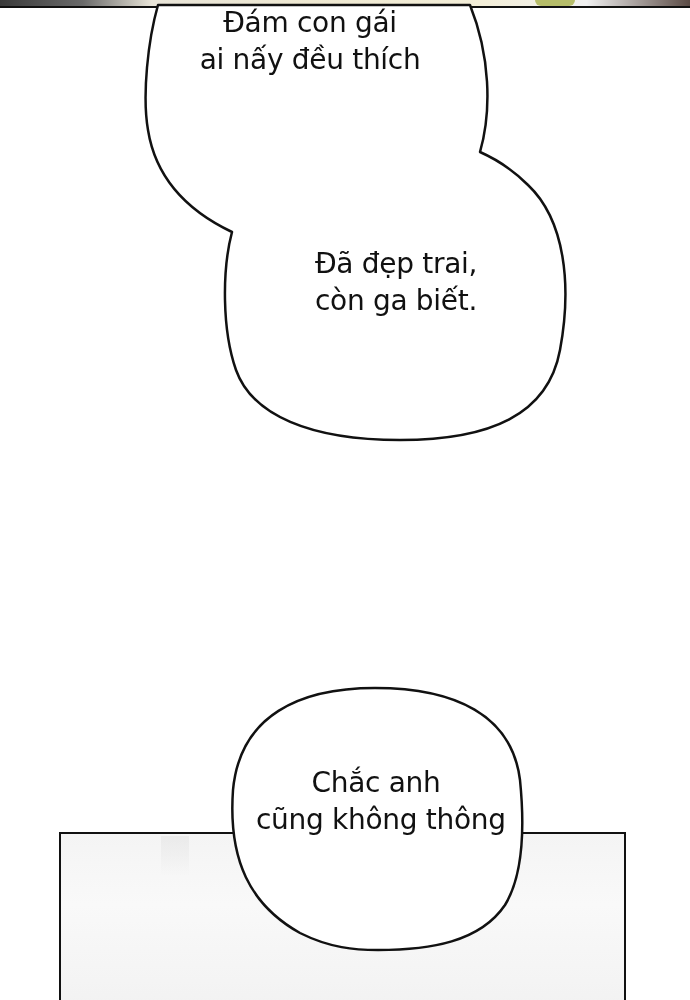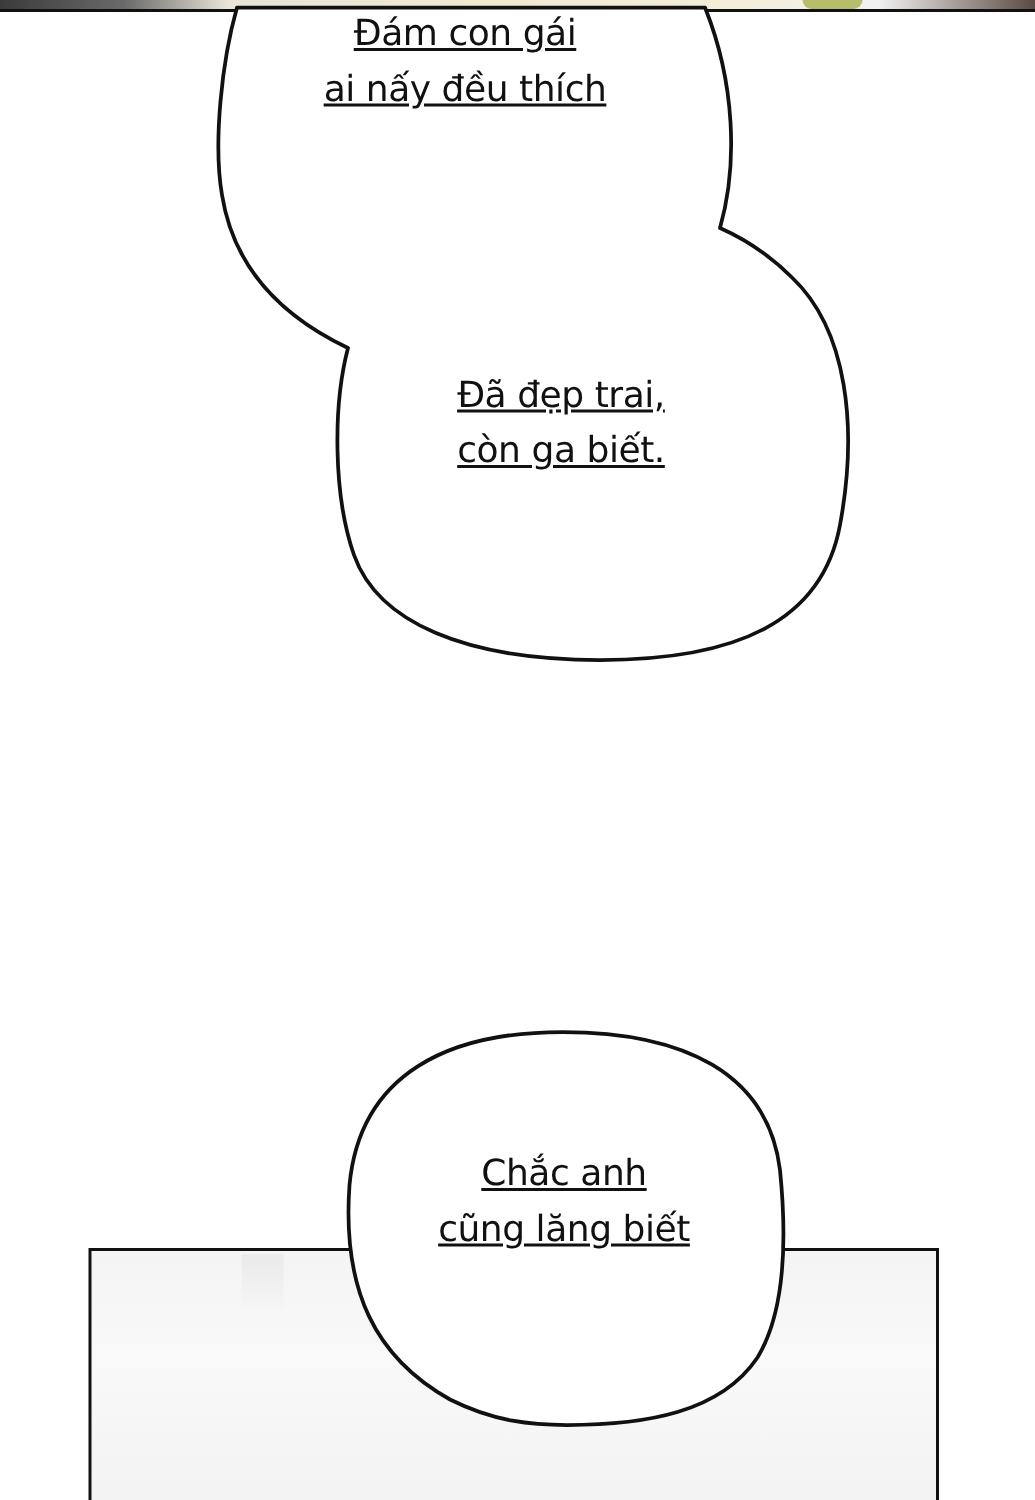--- a/index.html
+++ b/index.html
@@ -13,23 +13,22 @@
       background: linear-gradient(90deg, #3a3a3a 0%, #6a6a6a 12%, #e8e4d8 22%, #efe9d2 45%, #f3eed8 70%, #f0f0f0 85%, #5a4a44 100%);
       border-bottom: 2px solid #111;
     }
     .top-panel .leaf {
       position: absolute; left: 535px; top: 0; width: 40px; height: 6px;
       background: #a7b04a; border-radius: 0 0 20px 20px; opacity: .8;
     }
     svg.bubbles { position: absolute; left: 0; top: 0; }
     .bubble-text {
       position: absolute; text-align: center; color: #111;
-      font-family: "DejaVu Sans", sans-serif; font-size: 24px; line-height: 37px;
+      font-family: "DejaVu Sans", sans-serif; font-size: 28px; line-height: 37px;
       letter-spacing: -0.3px;
-      text-decoration: underline;
     }
     .bubble-text span { display: block; white-space: nowrap; }
     .bottom-panel {
       position: absolute; left: 59px; top: 832px; width: 567px; height: 180px;
       border: 2px solid #111; box-sizing: border-box;
       background: linear-gradient(180deg, #f4f4f4 0%, #f9f9f9 40%, #f2f2f2 100%);
     }
     .bottom-panel .glare {
       position: absolute; left: 100px; top: 2px; width: 28px; height: 40px;
       background: linear-gradient(180deg, #e6e6e6, rgba(255,255,255,0));
@@ -66,21 +65,21 @@
            C430,950 480,942 505,905
            C525,872 524,820 520,780
            C512,715 455,688 375,688 Z" fill="#ffffff" stroke="#111" stroke-width="2.5"></path>
 </svg>
 
 <div class="bubble-text" style="left:185px; top:4px; width:250px;">
   <span>Đám con gái</span>
   <span>ai nấy đều thích</span>
 </div>
 
-<div class="bubble-text" style="left:264px; top:245px; width:220px;">
+<div class="bubble-text" style="left:286px; top:245px; width:220px;">
   <span>Đã đẹp trai,</span>
   <span>còn ga biết.</span>
 </div>
 
 <div class="bubble-text" style="left:256px; top:764px; width:240px;">
   <span>Chắc anh</span>
-  <span>cũng lăng biết</span>
+  <span>cũng không thông</span>
 </div>
 
 </body></html>

